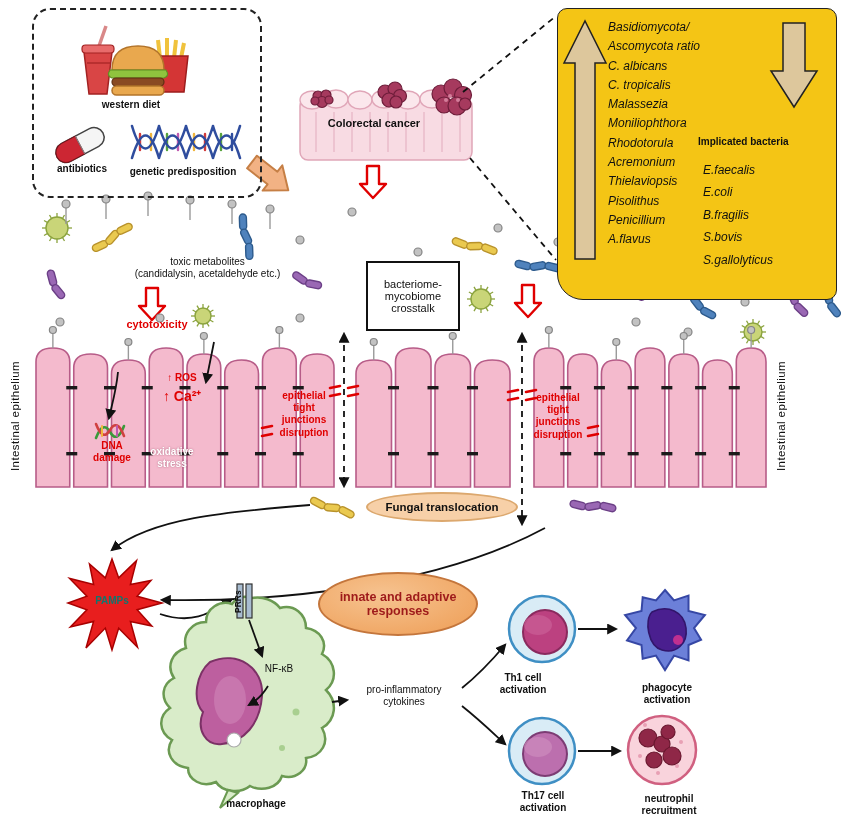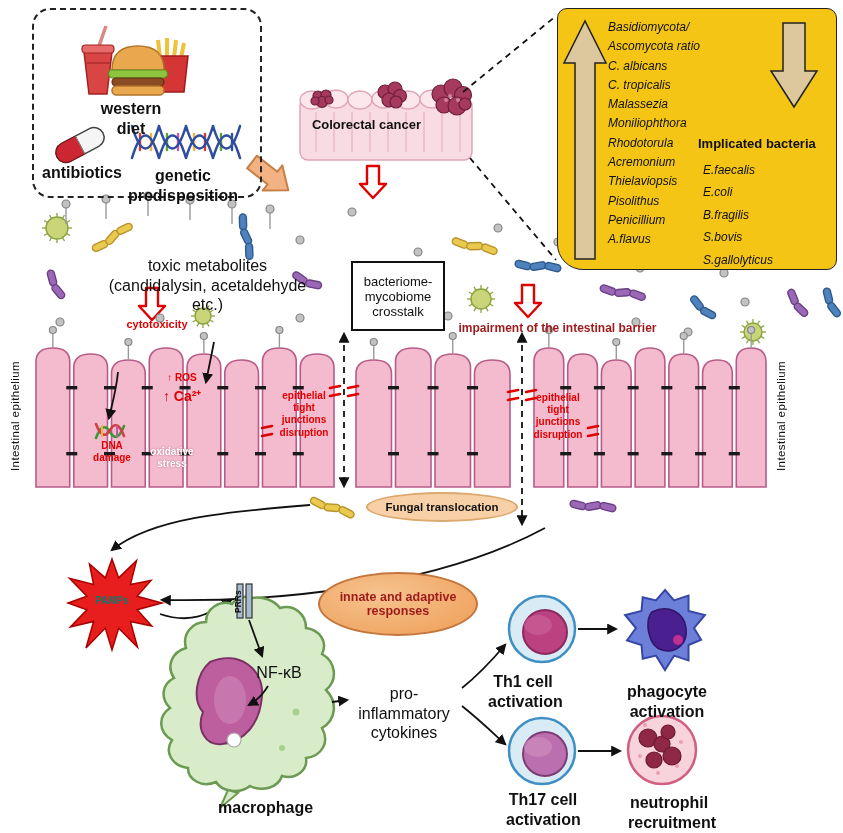--- a/index.html
+++ b/index.html
@@ -1,40 +1,40 @@
 <!DOCTYPE html>
 <html style="--warning-red: #e00000; --dark-red: #9e1a1a; --box-yellow: #f4c515; --oval-orange-light: #f6c390; --oval-orange: #ee9d55; --oval-peach: #f7d0a8; --epithelium-pink: #f4bacd; --epithelium-stroke: #b75c88; --pamps-red: #e81e1e;"><head>
 <meta charset="utf-8">
 <style>
   *{margin:0;padding:0;box-sizing:border-box}
   body{font-family:"Liberation Sans",sans-serif;background:#fff}
   .canvas{position:relative;width:843px;height:833px;background:#fff;overflow:hidden}
   svg.art{position:absolute;left:0;top:0}
-  .label{position:absolute;font-size:16px;color:#101010;line-height:1.22;text-align:center;white-space:pre-line}
+  .label{position:absolute;font-size:10px;color:#101010;line-height:1.22;text-align:center;white-space:pre-line}
   .bold{font-weight:bold}
   .red{color:var(--warning-red,#e00000)}
   .darkred{color:var(--dark-red,#9e1a1a)}
   .white{color:#fff;text-shadow:0 0 2px rgba(120,40,70,.55)}
   .vert{writing-mode:vertical-rl;transform:rotate(180deg);height:152px;font-size:11.5px;letter-spacing:.4px}
   .vert-sm{writing-mode:vertical-rl;transform:rotate(180deg);line-height:1}
   .risk-box{position:absolute;left:32px;top:8px;width:230px;height:190px;border:2.5px dashed #222;border-radius:18px}
-  .yellow-box{position:absolute;left:557px;top:8px;width:280px;height:262px;background:var(--box-yellow,#f4c515);border:1.5px solid #222;border-radius:10px 10px 10px 26px}
+  .yellow-box{position:absolute;left:557px;top:8px;width:280px;height:292px;background:var(--box-yellow,#f4c515);border:1.5px solid #222;border-radius:10px 10px 10px 26px}
   .yellow-box svg{position:absolute;left:0;top:0}
   .fungi{position:absolute;left:50px;top:9px}
   .fungi div{font-style:italic;font-size:12px;line-height:19.3px;color:#101010}
   .dec{position:absolute;left:147px;top:24px}
   .dec div{font-style:italic;font-size:12px;line-height:16.5px;color:#101010}
   .dec div:nth-child(3){margin-top:11px}
-  .bact-title{position:absolute;left:140px;top:127px;font-size:13px;font-weight:bold;color:#101010}
+  .bact-title{position:absolute;left:140px;top:127px;font-size:10px;font-weight:bold;color:#101010}
   .bact{position:absolute;left:145px;top:150px}
   .bact div{font-style:italic;font-size:12px;line-height:22.4px;color:#101010}
   .oval{position:absolute;border-radius:50%;display:flex;align-items:center;justify-content:center;text-align:center;white-space:pre-line}
   .oval-orange{background:radial-gradient(ellipse at 40% 35%,var(--oval-orange-light,#f6c390),var(--oval-orange,#ee9d55));border:2px solid #c4763c;color:var(--dark-red,#9e1a1a);font-weight:bold;font-size:12.5px}
   .oval-peach{background:var(--oval-peach,#f7d0a8);border:2px solid #dca86e;color:#101010;font-weight:bold;font-size:11.5px}
-  .crosstalk{position:absolute;left:351px;top:261px;width:94px;height:70px;background:#fff;border:2px solid #111;display:flex;align-items:center;justify-content:center;font-size:13px;text-align:center;white-space:pre-line;color:#101010}
+  .crosstalk{position:absolute;left:366px;top:261px;width:94px;height:70px;background:#fff;border:2px solid #111;display:flex;align-items:center;justify-content:center;font-size:11px;text-align:center;white-space:pre-line;color:#101010}
   
   .villus{fill:var(--epithelium-pink,#f4bacd);stroke:var(--epithelium-stroke,#b75c88);stroke-width:1.6}
   .junction{fill:#1a1a1a}
   .stalk{stroke:#9a9a9a;stroke-width:1.4}
   .dot,.m-dot{fill:#c2c2c2;stroke:#858585;stroke-width:1.2}
   .m-yellow{fill:#eac94f;stroke:#b8922b;stroke-width:1.4}
   .m-purple{fill:#9a68b4;stroke:#6b3f86;stroke-width:1.4}
   .m-blue{fill:#4f82bc;stroke:#2c5a8c;stroke-width:1.4}
   .m-fuzz{fill:#c9d578;stroke:#8ba33e;stroke-width:1.4}
   .fuzz-line{stroke:#8ba33e;stroke-width:1.3}
@@ -524,21 +524,21 @@
     <path class="arrow" d="M 462,706 C 482,722 494,734 505,744" marker-end="url(#ah)"></path>
     <path class="arrow" d="M 578,629 L 616,629" marker-end="url(#ah)"></path>
     <path class="arrow" d="M 578,751 L 620,751" marker-end="url(#ah)"></path>
   </svg>
 
   <div class="risk-box"></div>
   <div class="label bold" style="left:88px;top:99px;width:86px">western diet</div>
   <div class="label bold" style="left:42px;top:163px;width:80px">antibiotics</div>
   <div class="label bold" style="left:112px;top:166px;width:142px">genetic predisposition</div>
 
-  <div class="label bold" style="left:303px;top:117px;width:118px;font-size:13px;text-align:right">Colorectal cancer</div>
+  <div class="label bold" style="left:315px;top:117px;width:118px;font-size:11px;text-align:center">Colorectal cancer</div>
 
   <div class="yellow-box">
     <svg width="277" height="259" viewBox="0 0 277 259">
       <polygon points="17,250 17,54 6,54 27,12 48,54 37,54 37,250" fill="#ddc79c" stroke="#222" stroke-width="1.5"></polygon>
       <polygon points="225,14 247,14 247,62 259,62 236,98 213,62 225,62" fill="#ddc79c" stroke="#222" stroke-width="1.5"></polygon>
     </svg>
     <div class="fungi">
         <div>Basidiomycota/</div>
         <div>Ascomycota ratio</div>
         <div>C. albicans</div>
@@ -563,21 +563,20 @@
   </div>
 
 
   <div class="crosstalk">bacteriome-
 mycobiome
 crosstalk</div>
 
   <div class="label" style="left:105px;top:256px;width:205px">toxic metabolites
 (candidalysin, acetaldehyde etc.)</div>
   <div class="label bold red" style="left:112px;top:318px;width:90px;font-size:11px">cytotoxicity</div>
-  <div class="label bold darkred" style="left:450px;top:321px;width:215px;font-size:12px">impairment of the intestinal barrier</div>
 
   <div class="label vert" style="left:8px;top:340px">Intestinal epithelium</div>
   <div class="label vert" style="left:774px;top:340px">Intestinal epithelium</div>
 
   <div class="label bold red" style="left:158px;top:372px;width:48px;font-size:10px">↑ ROS</div>
   <div class="label bold red" style="left:158px;top:388px;width:48px;font-size:14px">↑ Ca²⁺</div>
   <div class="label bold red" style="left:86px;top:440px;width:52px;font-size:10px">DNA
 damage</div>
   <div class="label bold white" style="left:142px;top:446px;width:60px;font-size:10px">oxidative
 stress</div>

